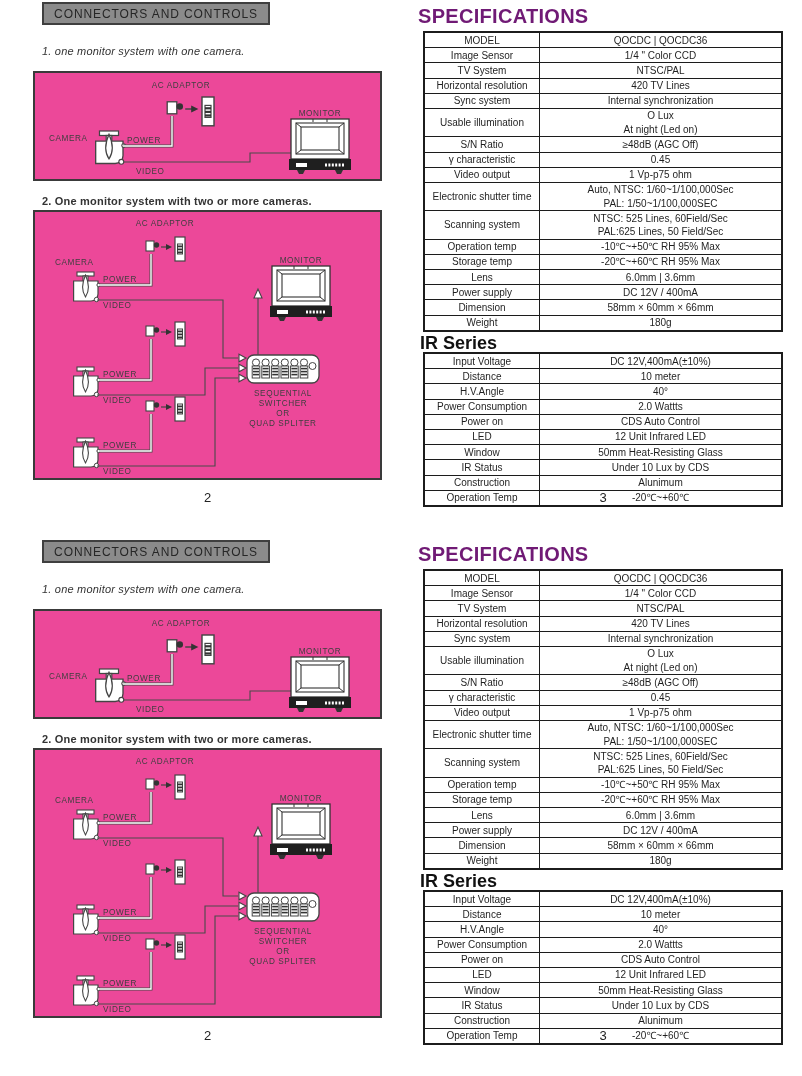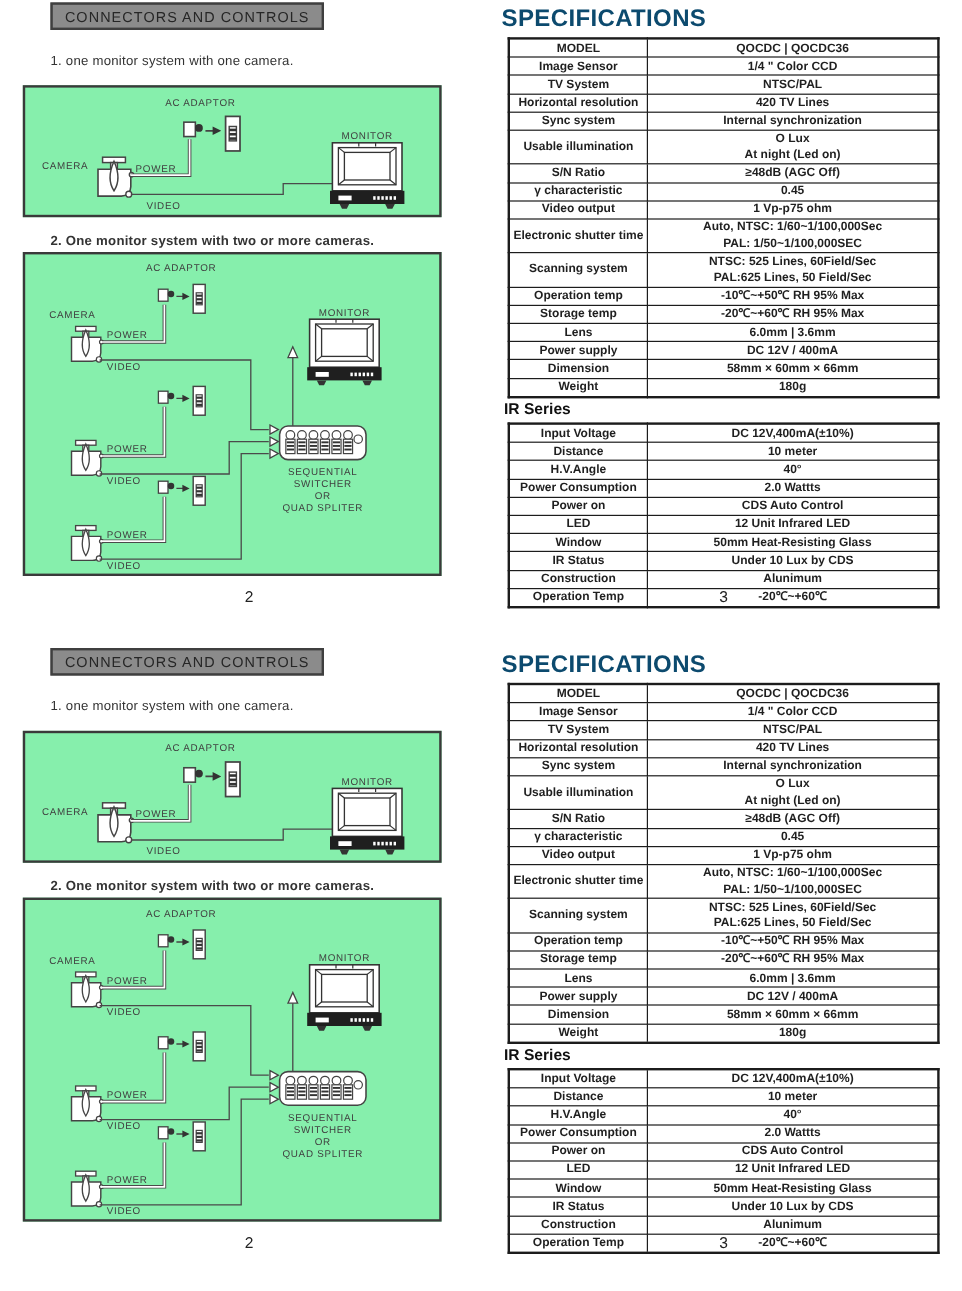--- a/index.html
+++ b/index.html
@@ -11,35 +11,35 @@
   .sheet { position:relative; width:802px; height:538px; }
 
   
   .conn-header {
     position:absolute; left:42px; top:2px; width:224px; height:19px;
     background:#8b8b8b; border:2px solid #3f3f3f; color:#262626;
     font-size:12px; letter-spacing:0.9px;
     display:flex; align-items:center; justify-content:center;
   }
   .num-item { position:absolute; left:42px; font-size:11px; color:#333; letter-spacing:0.2px; }
-  .item1 { top:45px; }
+  .item1 { top:45px;font-style:italic; }
   .item2 { top:195px;font-weight:bold; }
-  .diagram-box { position:absolute; left:19px; border:2px solid #3a3a3a; background:#86efac; }
+  .diagram-box { position:absolute; left:33px; border:2px solid #3a3a3a; background:#ec4899; }
   .d1 { top:71px;  width:345px; height:106px; }
   .d2 { top:210px; width:345px; height:266px; }
   .pagenum { position:absolute; top:490px; font-size:13px; color:#222; text-align:center; }
   .pn-left  { left:33px;  width:349px; }
   .pn-right { left:423px; width:360px; }
 
   svg text { font-size:8.2px; fill:#3f3f3f; letter-spacing:0.6px; }
 
   
-  .spec-title { position:absolute; left:418px; top:5px; font-size:20px; font-weight:bold; letter-spacing:0.3px; color:#0c4a6e; }
-  .ir-title   { position:absolute; left:420px; top:333px; font-size:13px; font-weight:bold; color:#111; }
-  table { border-collapse:collapse; table-layout:fixed; position:absolute; left:423px; width:360px; background:#fff;font-weight:bold; }
+  .spec-title { position:absolute; left:418px; top:5px; font-size:20px; font-weight:bold; letter-spacing:0.3px; color:#701a75; }
+  .ir-title   { position:absolute; left:420px; top:333px; font-size:18px; font-weight:bold; color:#111; }
+  table { border-collapse:collapse; table-layout:fixed; position:absolute; left:423px; width:360px; background:#fff; }
   .spec-table { top:31px; }
   .ir-table   { top:352px;border-radius:14px; }
   td {
     border:1px solid #1c1c1c; font-size:10px; color:#1f1f1f;
     text-align:center; padding:0.5px 2px; line-height:1.32; overflow:hidden;
   }
   table { border:2px solid #1c1c1c; }
   td.lbl { width:110px; }
   td.val { white-space:pre-line; }
   .spec-table td { height:13px; }

